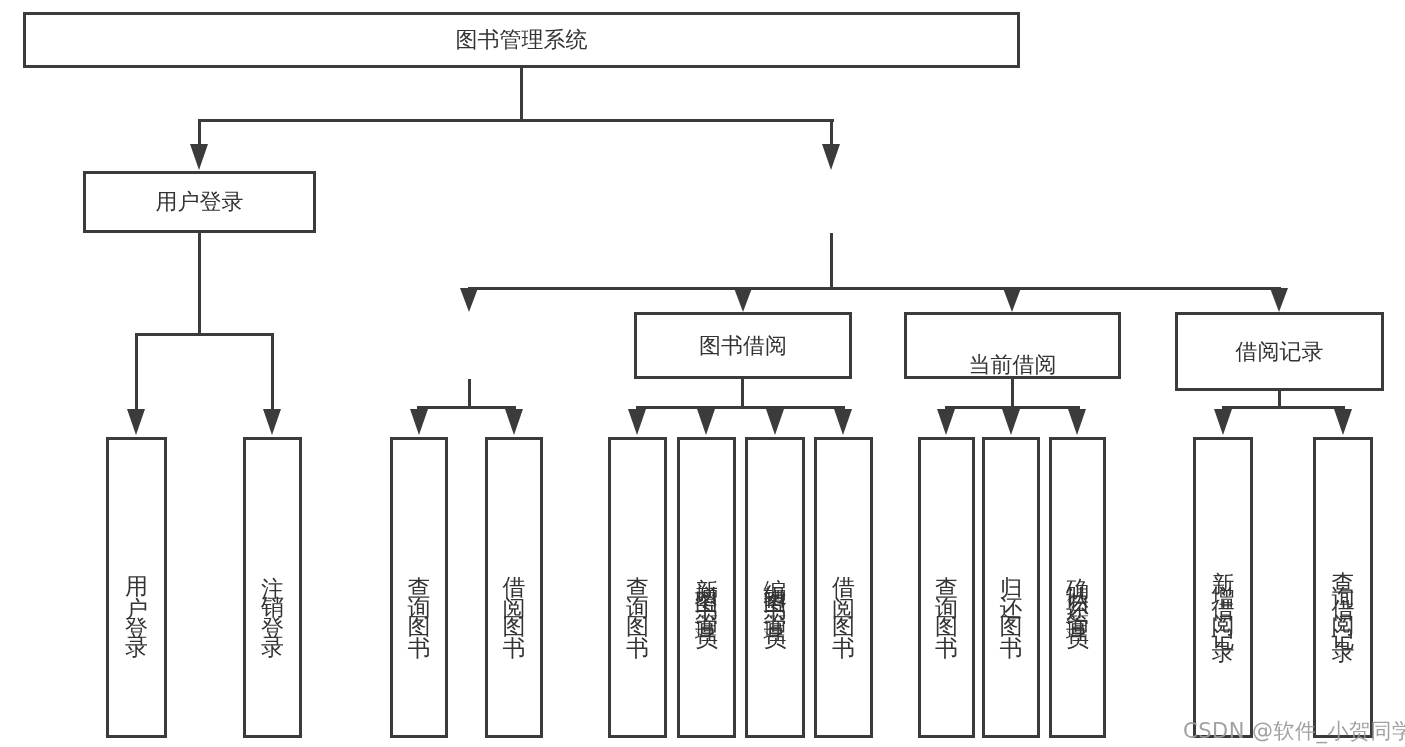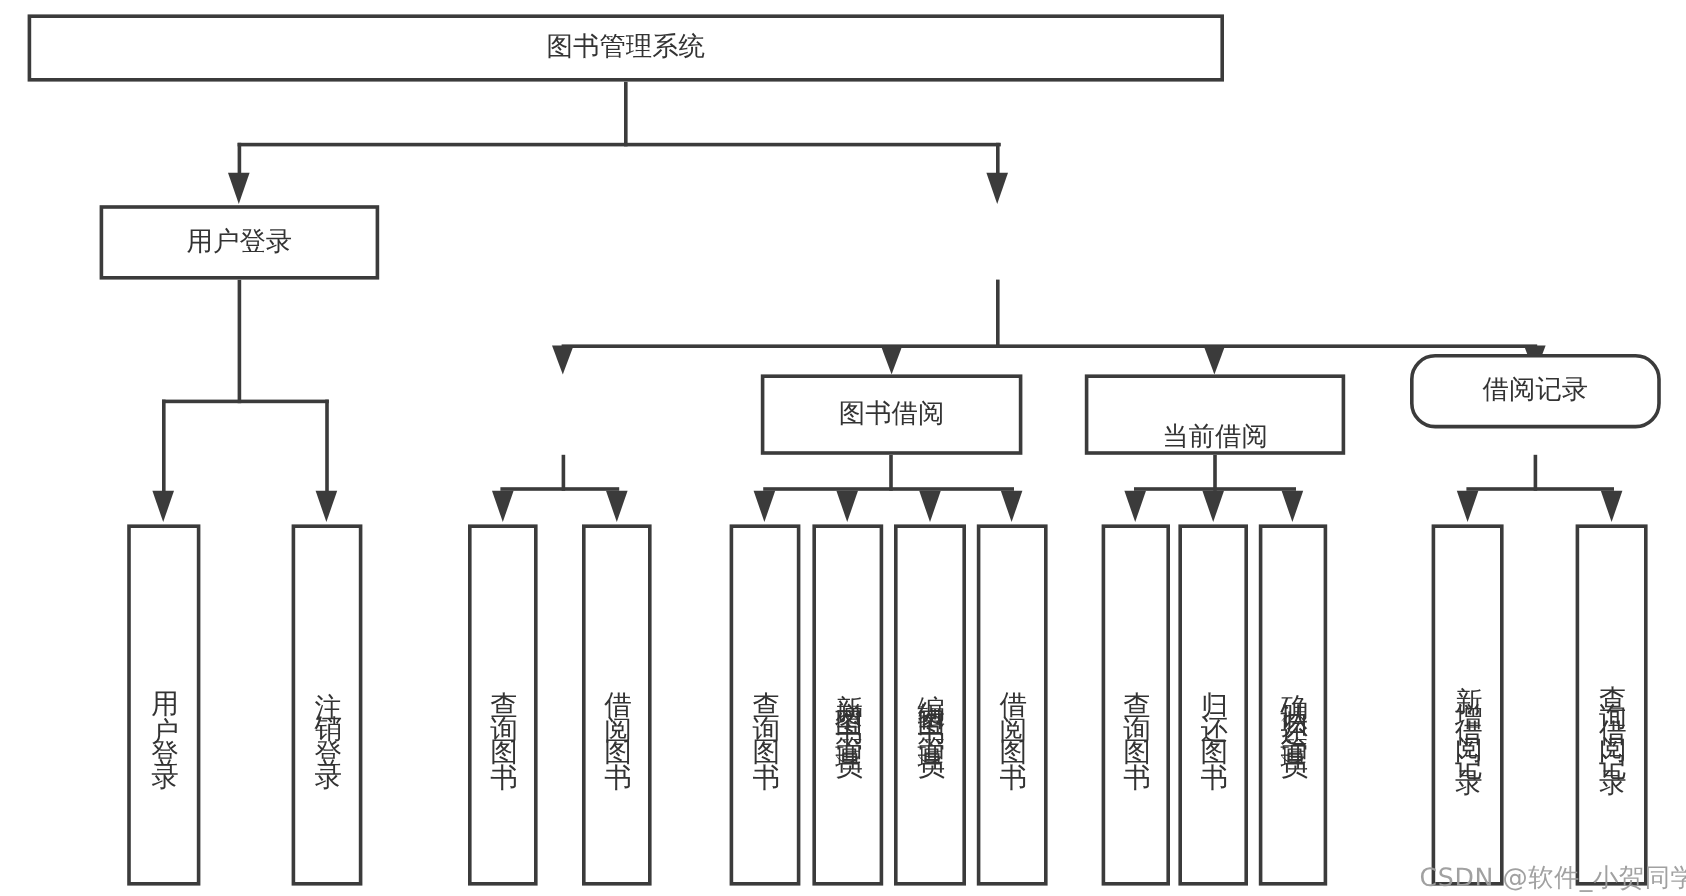--- a/index.html
+++ b/index.html
@@ -50,21 +50,21 @@
   }
   .arr.short { border-top-width: 24px; }
 
   
   #root { left: 23px;  top: 12px;  width: 997px; height: 56px; }
   #n-ul { left: 83px;  top: 171px; width: 233px; height: 62px; }
   #n-bm { left: 715px; top: 171px; width: 233px; height: 62px; }
   #n-xs { left: 362px; top: 312px; width: 215px; height: 67px; }
   #n-ts { left: 634px; top: 312px; width: 218px; height: 67px; }
   #n-dq { left: 904px; top: 312px; width: 217px; height: 67px; align-items: flex-end; }
-  #n-jl { left: 1175px; top: 295px; width: 209px; height: 62px; border-radius: 21px; }
+  #n-jl { left: 1175px; top: 312px; width: 209px; height: 79px; }
 
   .leaf { top: 437px; height: 301px; }
   #l1  { left: 106px;  width: 61px; }
   #l2  { left: 243px;  width: 59px; }
   #l3  { left: 390px;  width: 58px; }
   #l4  { left: 485px;  width: 58px; }
   #l5  { left: 608px;  width: 59px; }
   #l6  { left: 677px;  width: 59px; }
   #l7  { left: 745px;  width: 60px; }
   #l8  { left: 814px;  width: 59px; }

